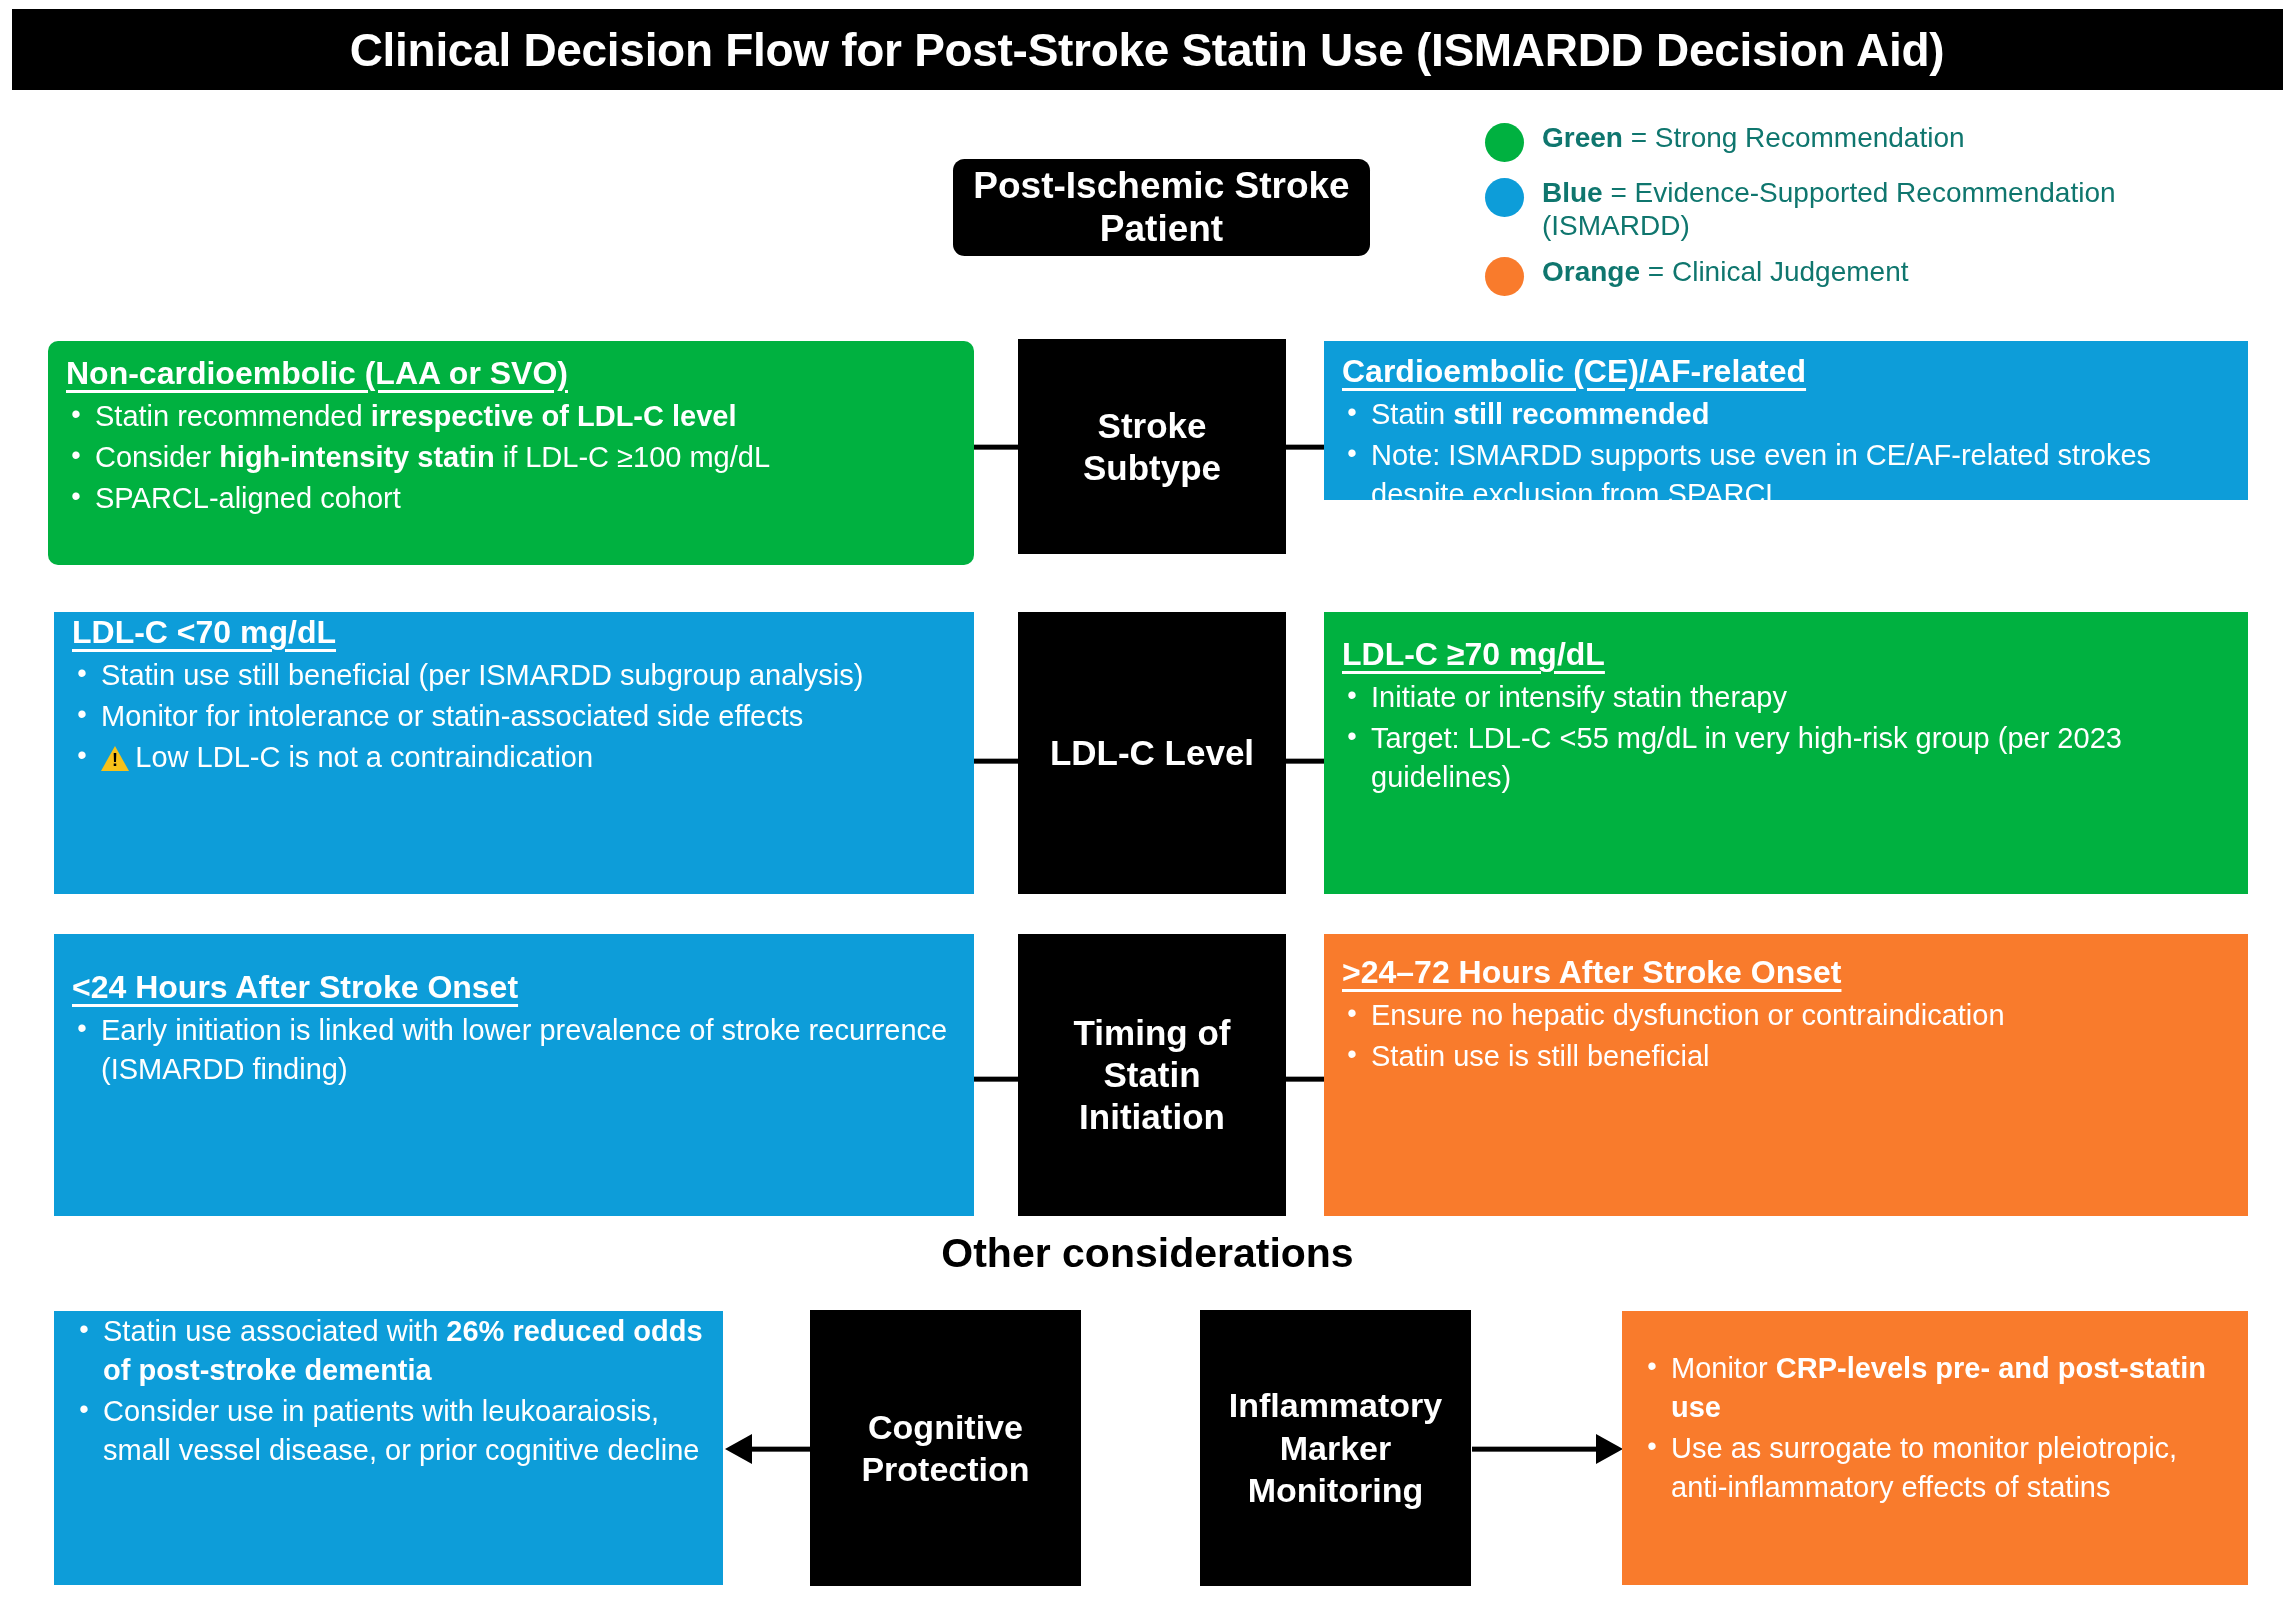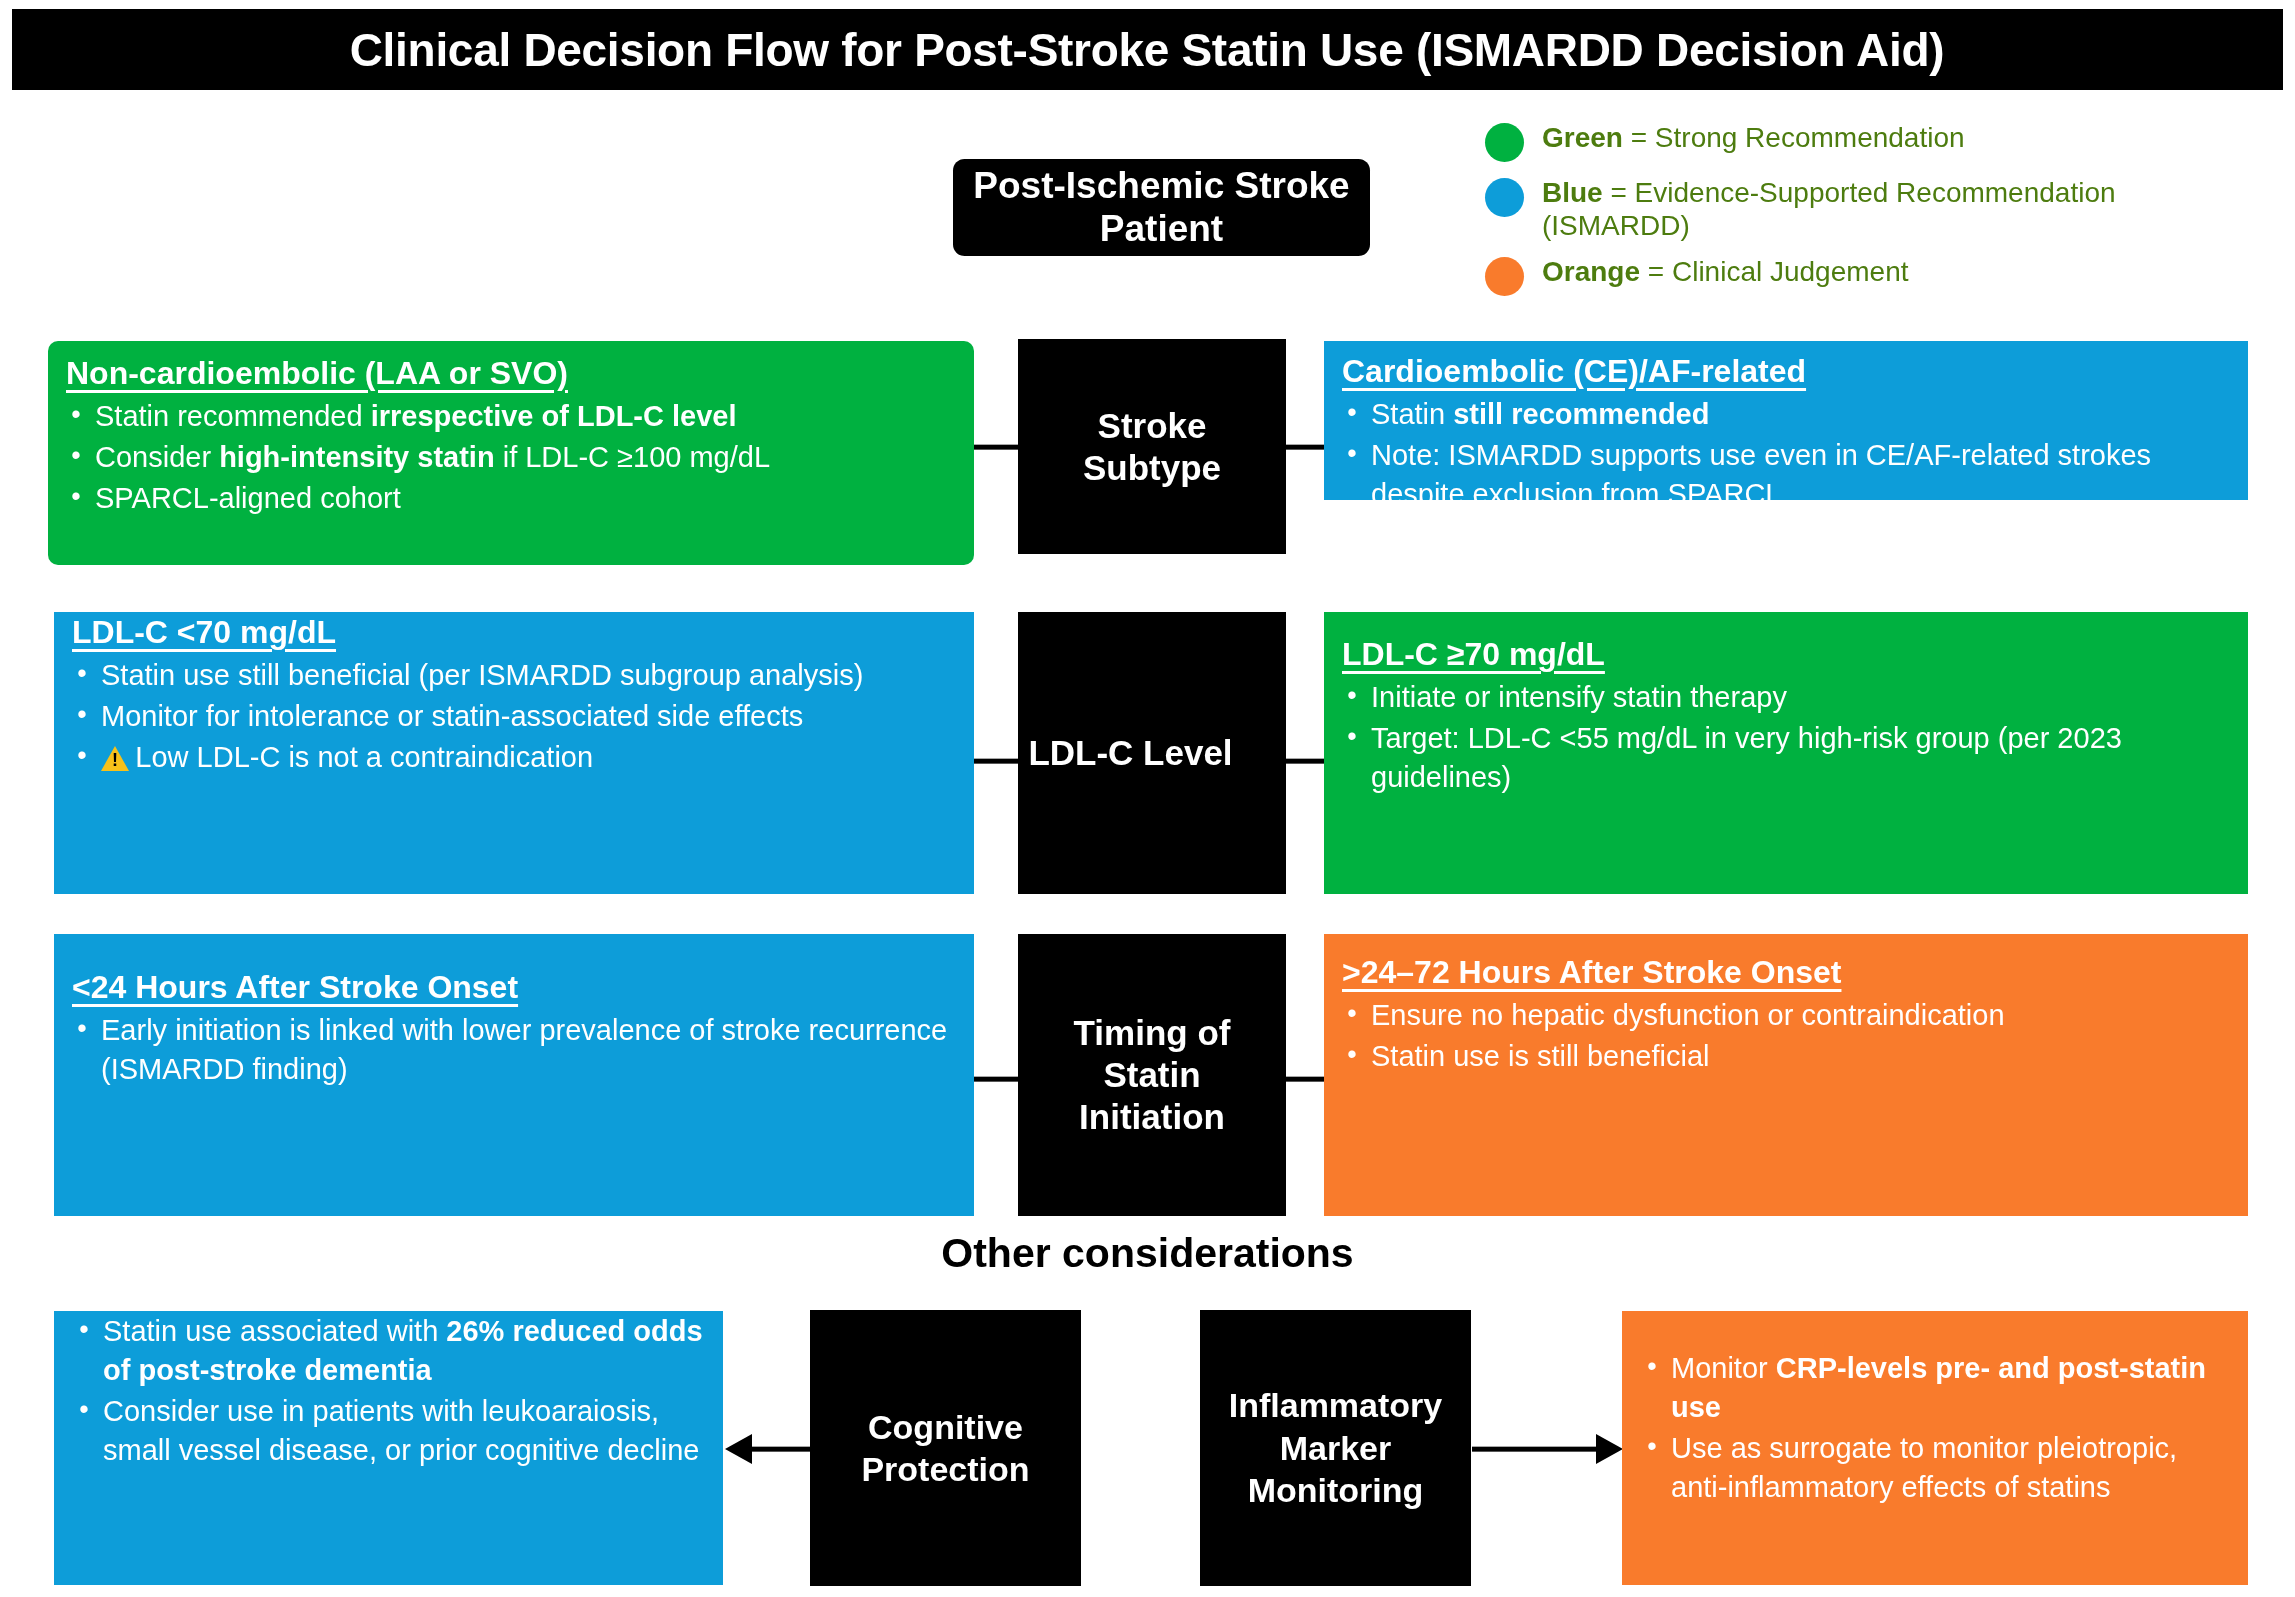--- a/index.html
+++ b/index.html
@@ -27,36 +27,36 @@
     white-space: nowrap;
   }
 
   
   .legend { position: absolute; left: 1485px; top: 121px; width: 678px; }
   .legend-row { display: flex; align-items: flex-start; margin-bottom: 13.6px; }
   .legend-dot {
     width: 39px; height: 39px; border-radius: 50%;
     flex: 0 0 39px; margin-right: 18px; margin-top: 2.1px;
   }
-  .legend-label { font-size: 28px; line-height: 1.18; color: #4d7c0f; max-width: 590px; }
+  .legend-label { font-size: 28px; line-height: 1.18; color: #0f766e; max-width: 590px; }
   .legend-label b { font-weight: bold; }
 
   
   .node {
     position: absolute;
     color: #ffffff;
     overflow: hidden;
   }
   .node.black { background: #000000; }
   .node.green { background: #00B140; }
   .node.blue  { background: #0D9DD9; }
   .node.orange{ background: #F97B2C; }
 
   .node.center-label {
-    display: flex; align-items: center; justify-content: flex-start;
+    display: flex; align-items: center; justify-content: center;
     text-align: center;
     font-weight: bold;
   }
 
   .node-heading {
     font-size: 32px;
     font-weight: bold;
     text-decoration: underline;
     text-underline-offset: 5.7px;
     text-decoration-thickness: 3.1px;

